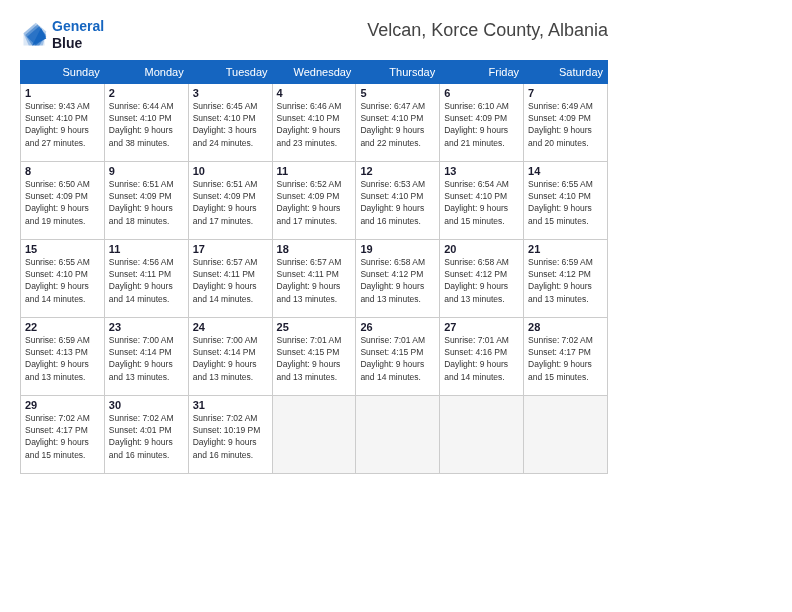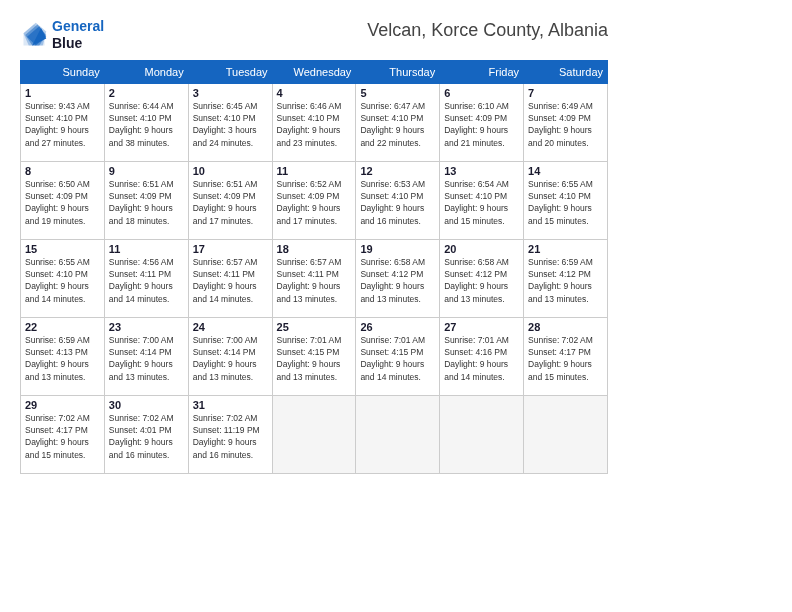--- a/index.html
+++ b/index.html
@@ -374,21 +374,21 @@
             <div class="day-info">
               <div>Sunrise: 7:02 AM</div>
               <div>Sunset: 4:01 PM</div>
               <div>Daylight: 9 hours and 16 minutes.</div>
             </div>
           </td>
           <td>
             <div class="day-num">31</div>
             <div class="day-info">
               <div>Sunrise: 7:02 AM</div>
-              <div>Sunset: 11:19 PM</div>
+              <div>Sunset: 10:19 PM</div>
               <div>Daylight: 9 hours and 16 minutes.</div>
             </div>
           </td>
           <td class="empty"></td>
           <td class="empty"></td>
           <td class="empty"></td>
           <td class="empty"></td>
         </tr>
       </tbody>
   </table>

